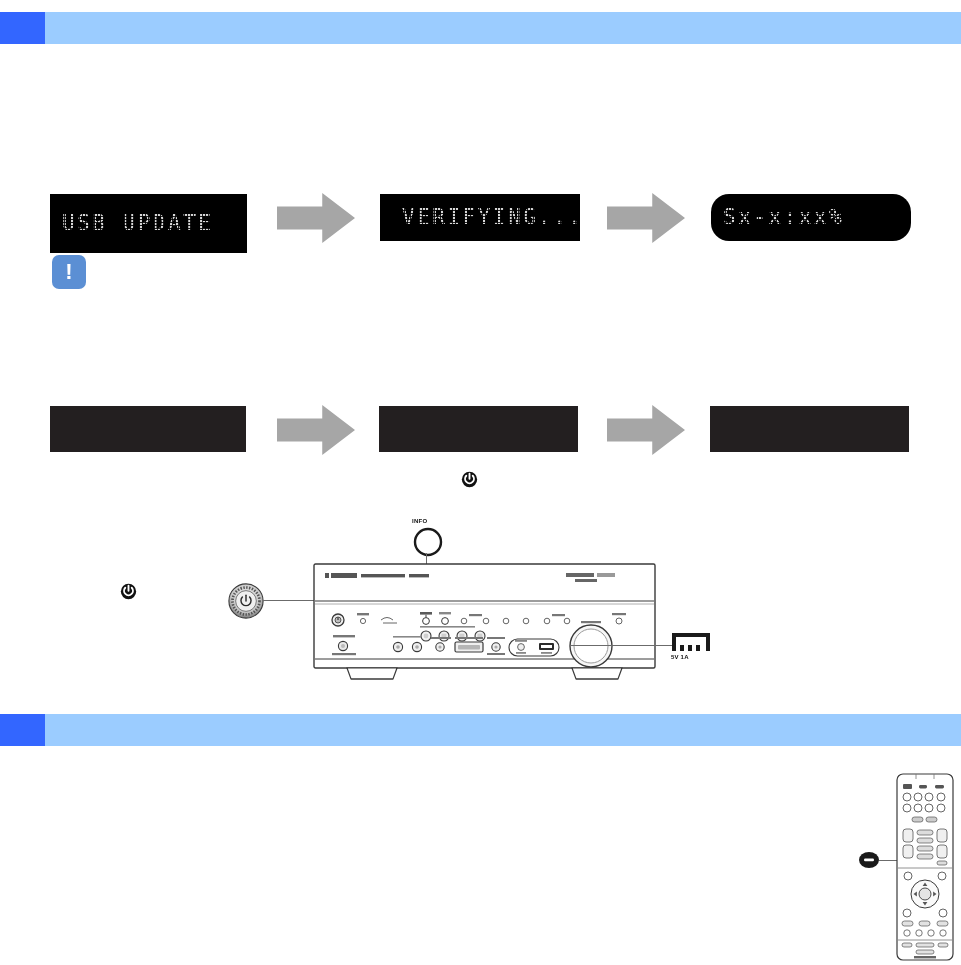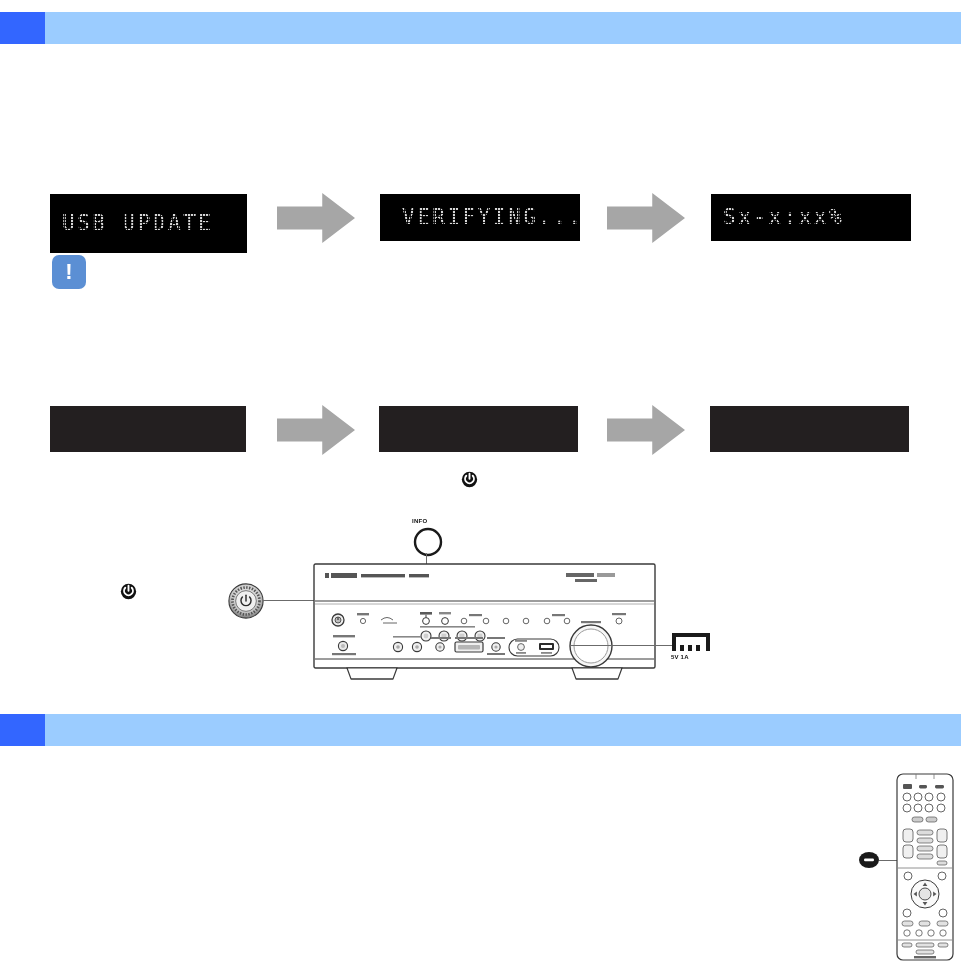--- a/index.html
+++ b/index.html
@@ -47,21 +47,21 @@
     background-image:
       repeating-linear-gradient(to right, rgba(0,0,0,.85) 0 1px, rgba(0,0,0,0) 1px 3px),
       repeating-linear-gradient(to bottom, rgba(0,0,0,.85) 0 1px, rgba(0,0,0,0) 1px 3px);
     pointer-events:none;
   }
 
   #disp-1{left:50px;top:194px;width:197px;height:59px;}
   #disp-1 .dm{margin-left:12px;}
   #disp-2{left:380px;top:194px;width:200px;height:47px;}
   #disp-2 .dm{margin-left:22px;}
-  #disp-3{left:711px;top:194px;width:200px;height:47px;}
+  #disp-3{left:711px;top:194px;width:200px;height:47px;border-radius:18px;}
   #disp-3 .dm{margin-left:12px;}
 
   
   .blank-panel{position:absolute;background:#231f20;}
   #blank-1{left:50px;top:406px;width:196px;height:46px;}
   #blank-2{left:379px;top:406px;width:199px;height:46px;}
   #blank-3{left:710px;top:406px;width:199px;height:46px;}
 
   
   .arrow{

